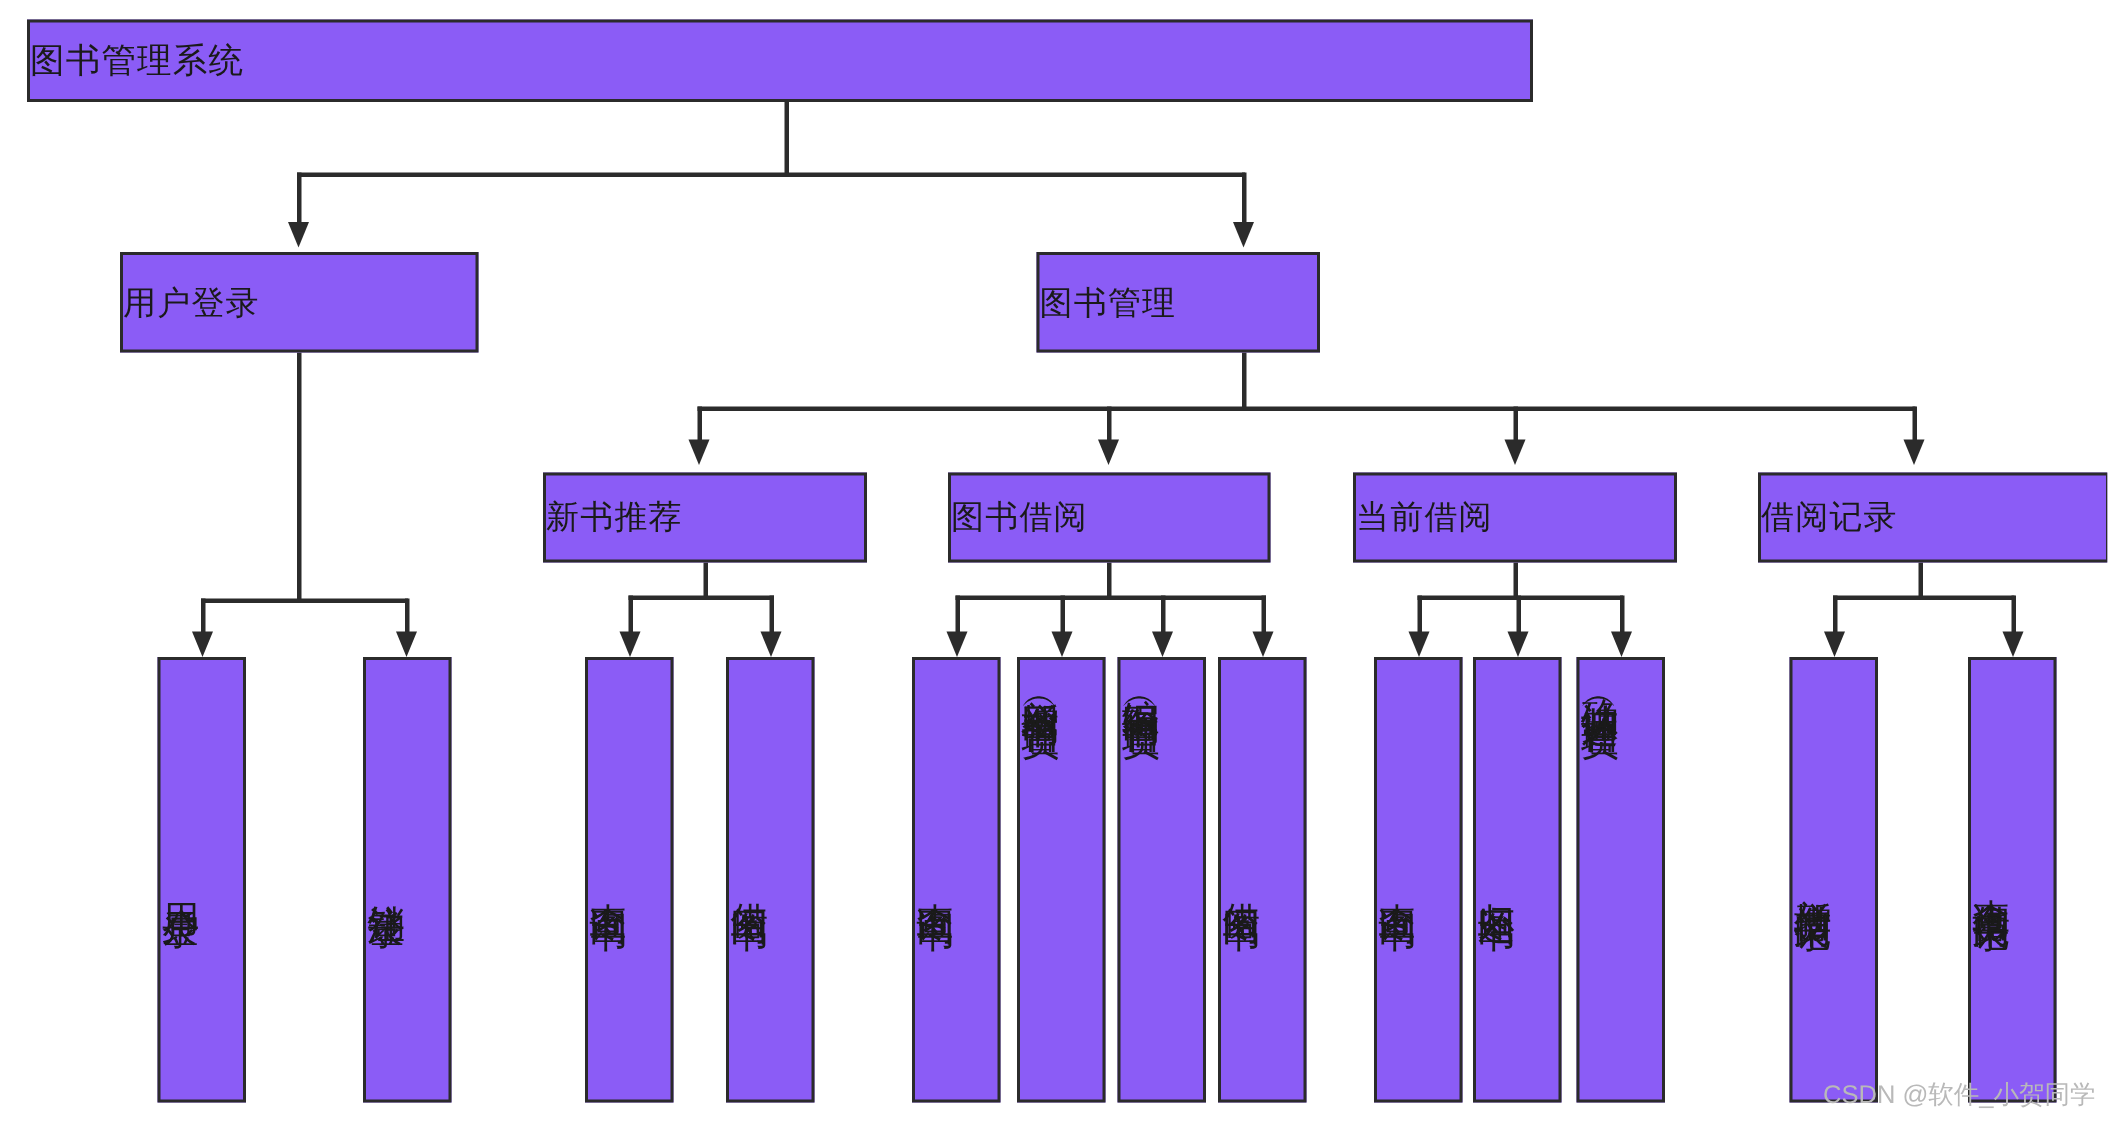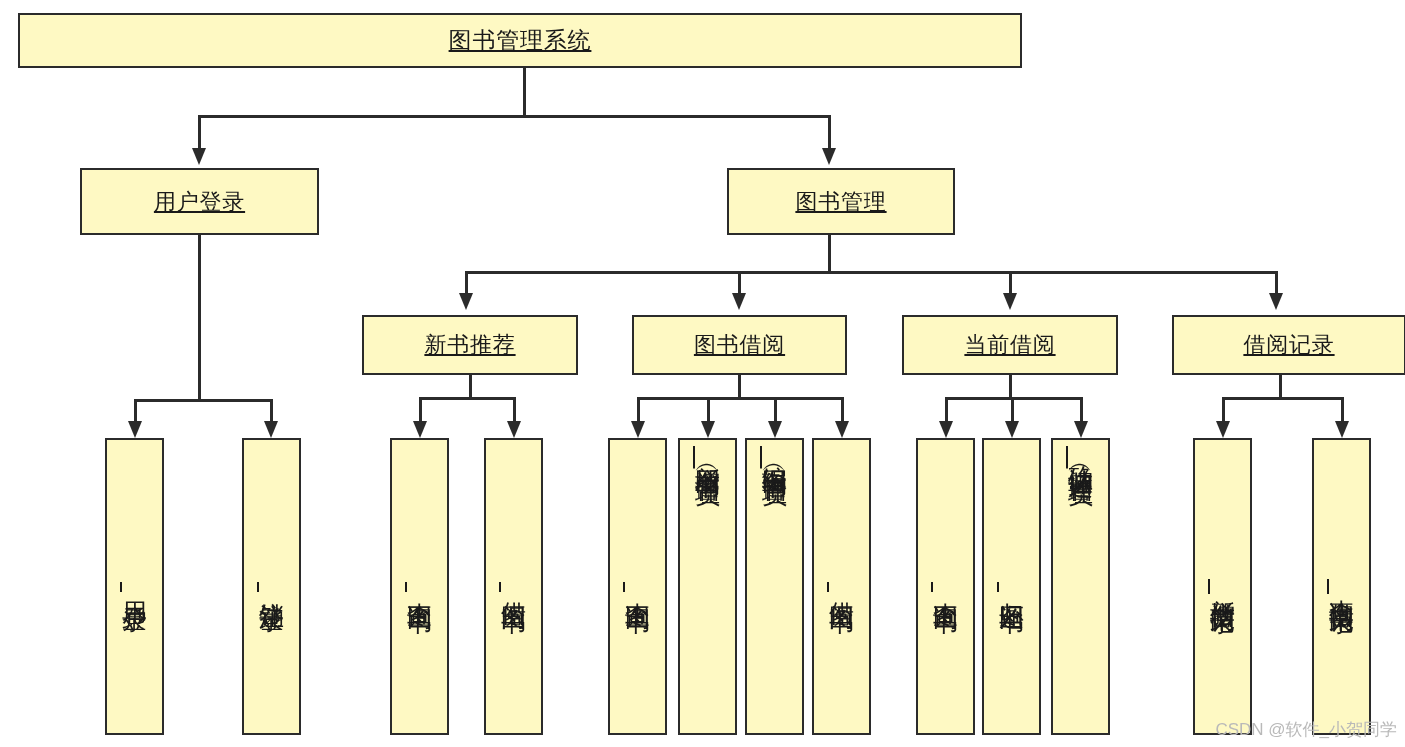--- a/index.html
+++ b/index.html
@@ -13,28 +13,26 @@
     width:1405px;
     height:747px;
     background:#ffffff;
     overflow:hidden;
   }
   
   .node{
     position:absolute;
     box-sizing:border-box;
     border:2.5px solid #2b2b2b;
-    background:#fef9c3;
+    background:#8b5cf6;
     display:flex;
     align-items:center;
-    justify-content:center;
     color:#1a1a1a;
     letter-spacing:0.05em;
     z-index:3;
-    text-decoration:underline;
   }
   .node .lbl{
     display:block;
     line-height:1.18;
     white-space:pre;
   }
   
   .node.h .lbl{
     font-size:22px;
   }
@@ -98,21 +96,21 @@
   <div class="hline" style="left:198px;top:115px;width:632px;height:2.5px;"></div>
   <div class="vline" style="left:198px;top:115px;width:2.5px;height:35px;"></div>
   <div class="arrow" style="left:192px;top:148px;"></div>
   <div class="vline" style="left:828px;top:115px;width:2.5px;height:35px;"></div>
   <div class="arrow" style="left:822px;top:148px;"></div>
 
   <div class="node h" style="left:80px;top:168px;width:239px;height:67px;">
     <span class="lbl">用户登录</span>
   </div>
 
-  <div class="node h" style="left:727px;top:168px;width:228px;height:67px;">
+  <div class="node h" style="left:691px;top:168px;width:189px;height:67px;">
     <span class="lbl">图书管理</span>
   </div>
 
   <div class="vline" style="left:198px;top:235px;width:2.5px;height:166px;"></div>
   <div class="hline" style="left:134px;top:399px;width:138px;height:2.5px;"></div>
   <div class="vline" style="left:134px;top:399px;width:2.5px;height:24px;"></div>
   <div class="arrow" style="left:128px;top:421px;"></div>
   <div class="vline" style="left:270px;top:399px;width:2.5px;height:24px;"></div>
   <div class="arrow" style="left:264px;top:421px;"></div>
 

